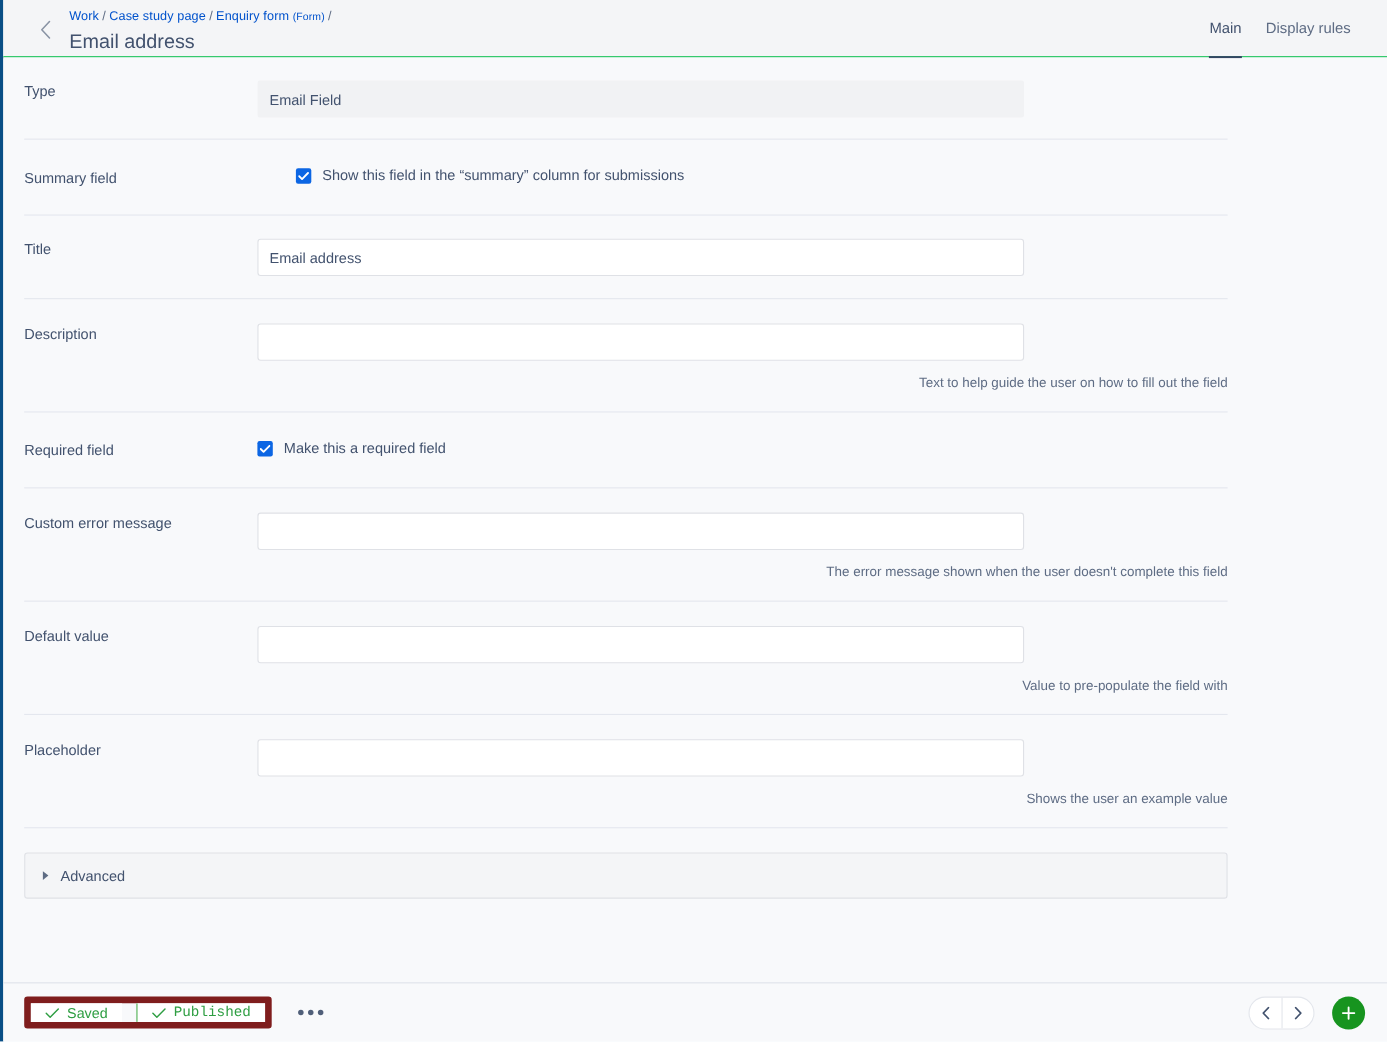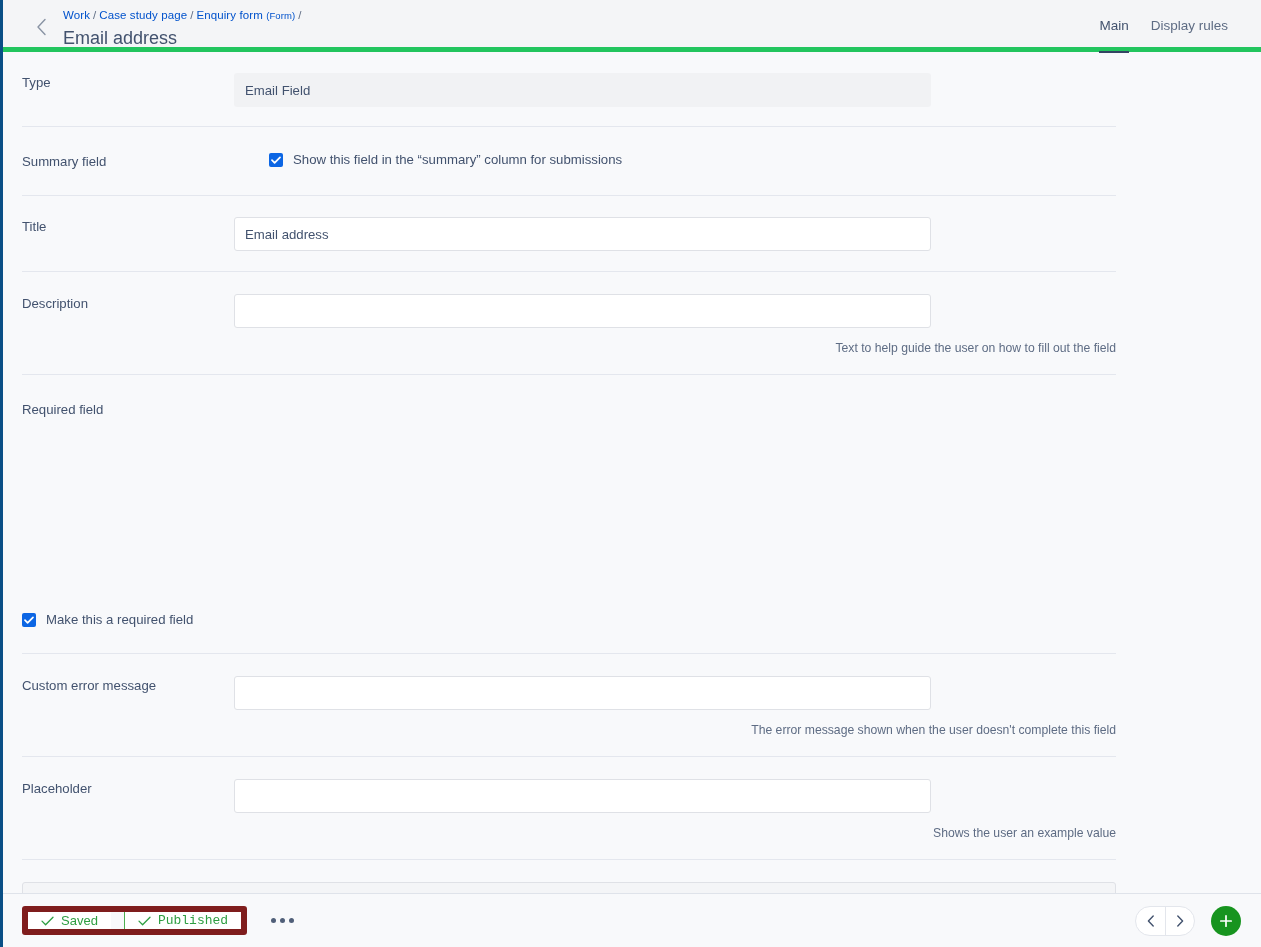--- a/index.html
+++ b/index.html
@@ -21,21 +21,21 @@
     position: absolute; left: 0; top: 0;
     width: 3px; height: 947px;
     background: #0a4f86;
   }
 
   
   .header {
     position: absolute; left: 3px; top: 0;
     width: 1258px; height: 52px;
     background: #f4f5f7;
-    border-bottom: 5px solid #22c55e;
+    border-bottom: 1px solid #22c55e;
     display: flex; align-items: flex-start;
   }
   .back-btn {
     width: 40px; height: 53px;
     display: flex; align-items: center; justify-content: center;
     cursor: pointer;
     margin-left: 18px;
   }
   .back-btn svg { display: block; }
   .crumbwrap {
@@ -107,21 +107,21 @@
     line-height: 17px;
     padding-top: 2px;
   }
   .row-body { flex: 1 1 auto; }
 
   
   .row-type    { padding: 20px 0 19px 0; }
   .row-summary { padding: 24px 0 25px 0; gap: 35px; }
   .row-title   { padding: 21px 0 20px 0; }
   .row-desc    { padding: 22px 0 18px 0; }
-  .row-req     { padding: 24px 0 25px 0; flex-direction: column; }
+  .row-req     { padding: 24px 0 25px 0; }
   .row-err     { padding: 22px 0 18px 0; }
   .row-def     { padding: 22px 0 18px 0; }
   .row-place   { padding: 22px 0 18px 0; }
 
   .row-label-mid { padding-top: 1px; }
 
   .txtinput {
     width: 697px; height: 34px;
     background: #ffffff;
     border: 1px solid #dfe1e6;
@@ -351,20 +351,27 @@
     </div>
 
     <div class="row row-err">
       <div class="row-label row-label-mid">Custom error message</div>
       <div class="row-body">
         <input class="txtinput" type="text" value="" style="">
         <div class="helptext">The error message shown when the user doesn't complete this field</div>
       </div>
     </div>
 
+    <div class="row row-def">
+      <div class="row-label row-label-mid">Default value</div>
+      <div class="row-body">
+        <input class="txtinput" type="text" value="" style="">
+        <div class="helptext">Value to pre-populate the field with</div>
+      </div>
+    </div>
 
     <div class="row row-place">
       <div class="row-label row-label-mid">Placeholder</div>
       <div class="row-body">
         <input class="txtinput" type="text" value="" style="">
         <div class="helptext">Shows the user an example value</div>
       </div>
     </div>
 
     <div class="advanced-wrap">

